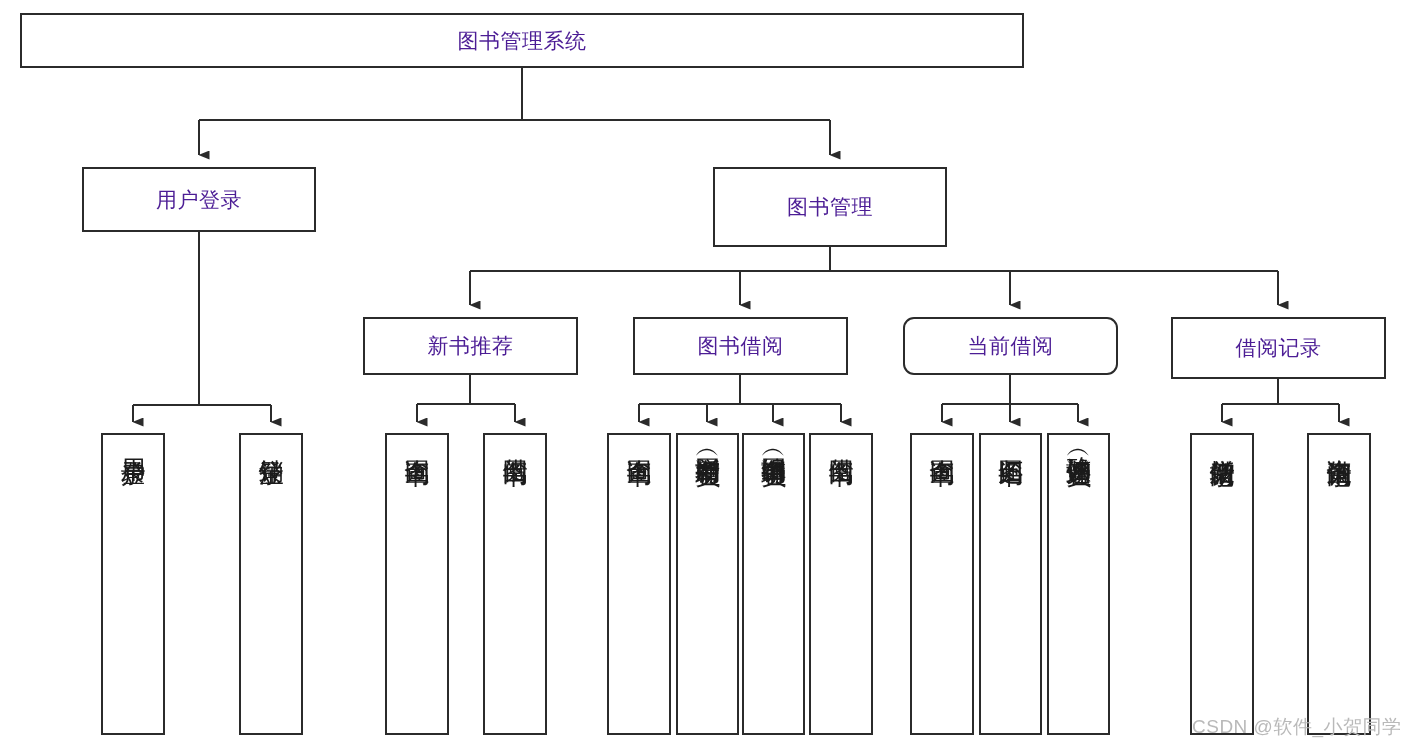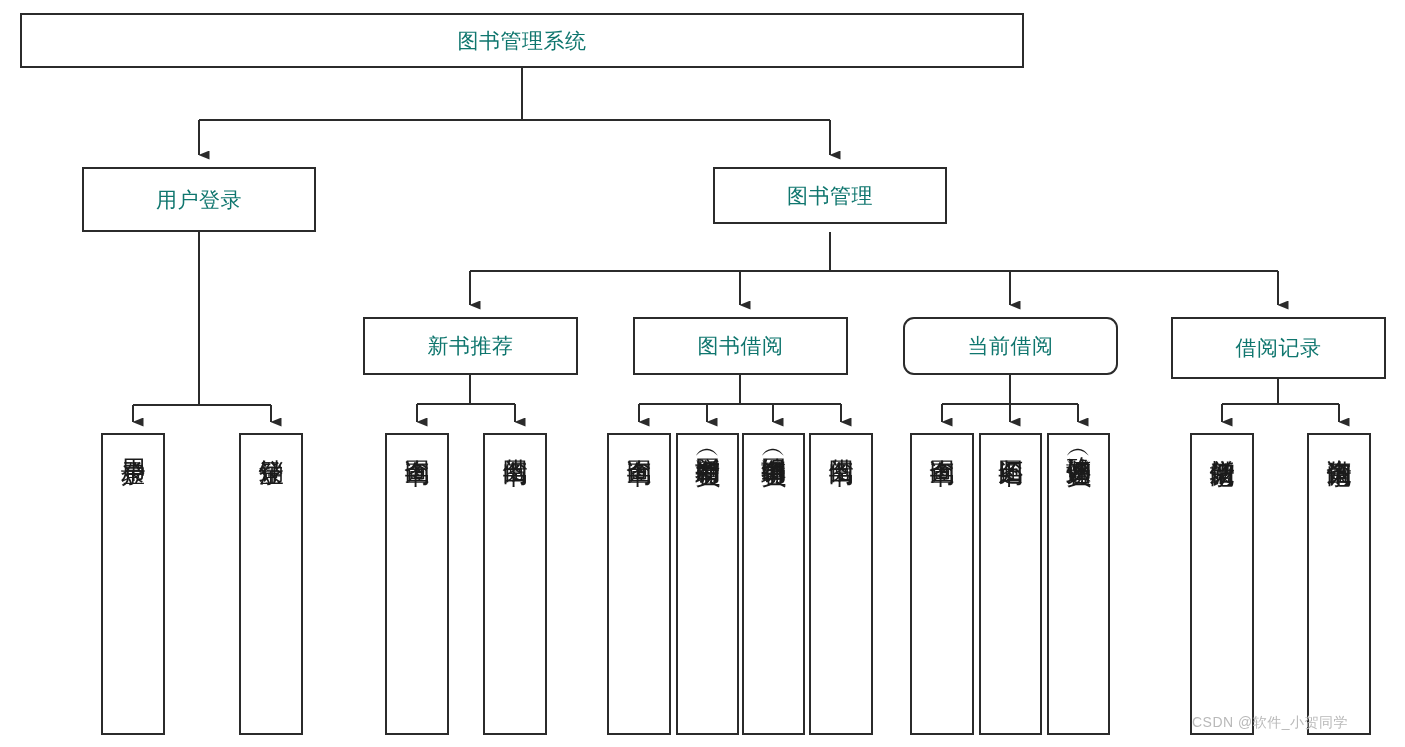--- a/index.html
+++ b/index.html
@@ -31,21 +31,21 @@
     background: #ffffff;
     border: 2px solid #2b2b2b;
     display: flex;
     align-items: center;
     justify-content: center;
     overflow: hidden;
   }
   .node-label-h {
     font-size: 21px;
     line-height: 1.2;
-    color: #0f766e;
+    color: #4c1d95;
     white-space: nowrap;
     text-align: center;
     letter-spacing: 0.5px;
   }
   .node-label-v {
     writing-mode: vertical-rl;
     text-orientation: upright;
     font-size: 25px;
     line-height: 1.18;
     color: #1b1b1b;
@@ -60,21 +60,21 @@
   .leaf-box .node-label-v {
     margin-top: 4px;
   }
   .leaf-tall .node-label-v {
     margin-top: 2px;
   }
   #watermark {
     position: absolute;
     left: 1192px;
     top: 714px;
-    font-size: 14px;
+    font-size: 19px;
     color: #b9b9b9;
     white-space: nowrap;
     letter-spacing: 0.5px;
     pointer-events: none;
   }
 </style>
 </head>
 <body>
 
 <div id="diagram-root">
@@ -129,21 +129,21 @@
     </g>
   </svg>
 
   <div class="node-box" style="left:20px; top:13px; width:1004px; height:55px;">
     <span class="node-label-h">图书管理系统</span>
   </div>
 
   <div class="node-box" style="left:82px; top:167px; width:234px; height:65px;">
     <span class="node-label-h">用户登录</span>
   </div>
-  <div class="node-box" style="left:713px; top:167px; width:234px; height:57px;">
+  <div class="node-box" style="left:713px; top:167px; width:234px; height:80px;">
     <span class="node-label-h">图书管理</span>
   </div>
 
   <div class="node-box" style="left:363px; top:317px; width:215px; height:58px;">
     <span class="node-label-h">新书推荐</span>
   </div>
   <div class="node-box" style="left:633px; top:317px; width:215px; height:58px;">
     <span class="node-label-h">图书借阅</span>
   </div>
   <div class="node-box" style="left:903px; top:317px; width:215px; height:58px;border-radius:11px;">

